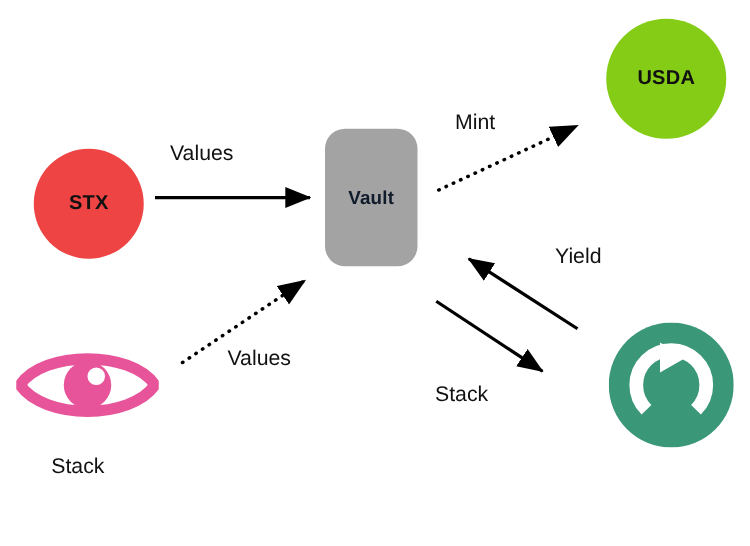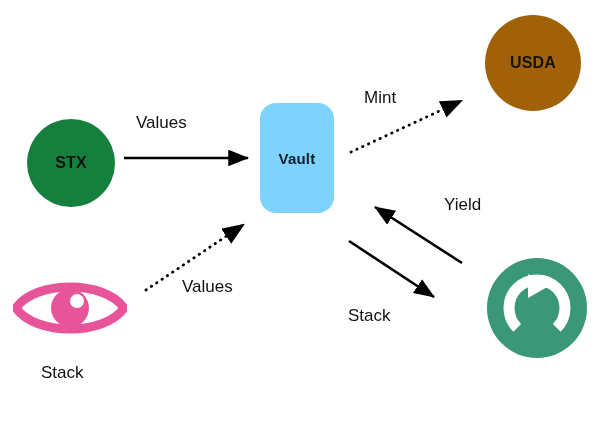--- a/index.html
+++ b/index.html
@@ -42,39 +42,39 @@
     letter-spacing: 0.2px;
     line-height: 1;
   }
 
   
   #node-stx {
     left: 27px;
     top: 119px;
     width: 88px;
     height: 88px;
-    background: #15803d;
+    background: #ef4444;
   }
 
   
   #node-usda {
     left: 485px;
     top: 15px;
     width: 96px;
     height: 96px;
-    background: #a16207;
+    background: #84cc16;
   }
 
   
   #node-vault {
     left: 260px;
     top: 103px;
     width: 74px;
     height: 110px;
-    background: #7dd3fc;
+    background: #a3a3a3;
     border-radius: 16px;
     display: flex;
     align-items: center;
     justify-content: center;
   }
   #node-vault .node-label-inner {
     color: #0f1b2a;
     font-size: 15px;
   }
 

